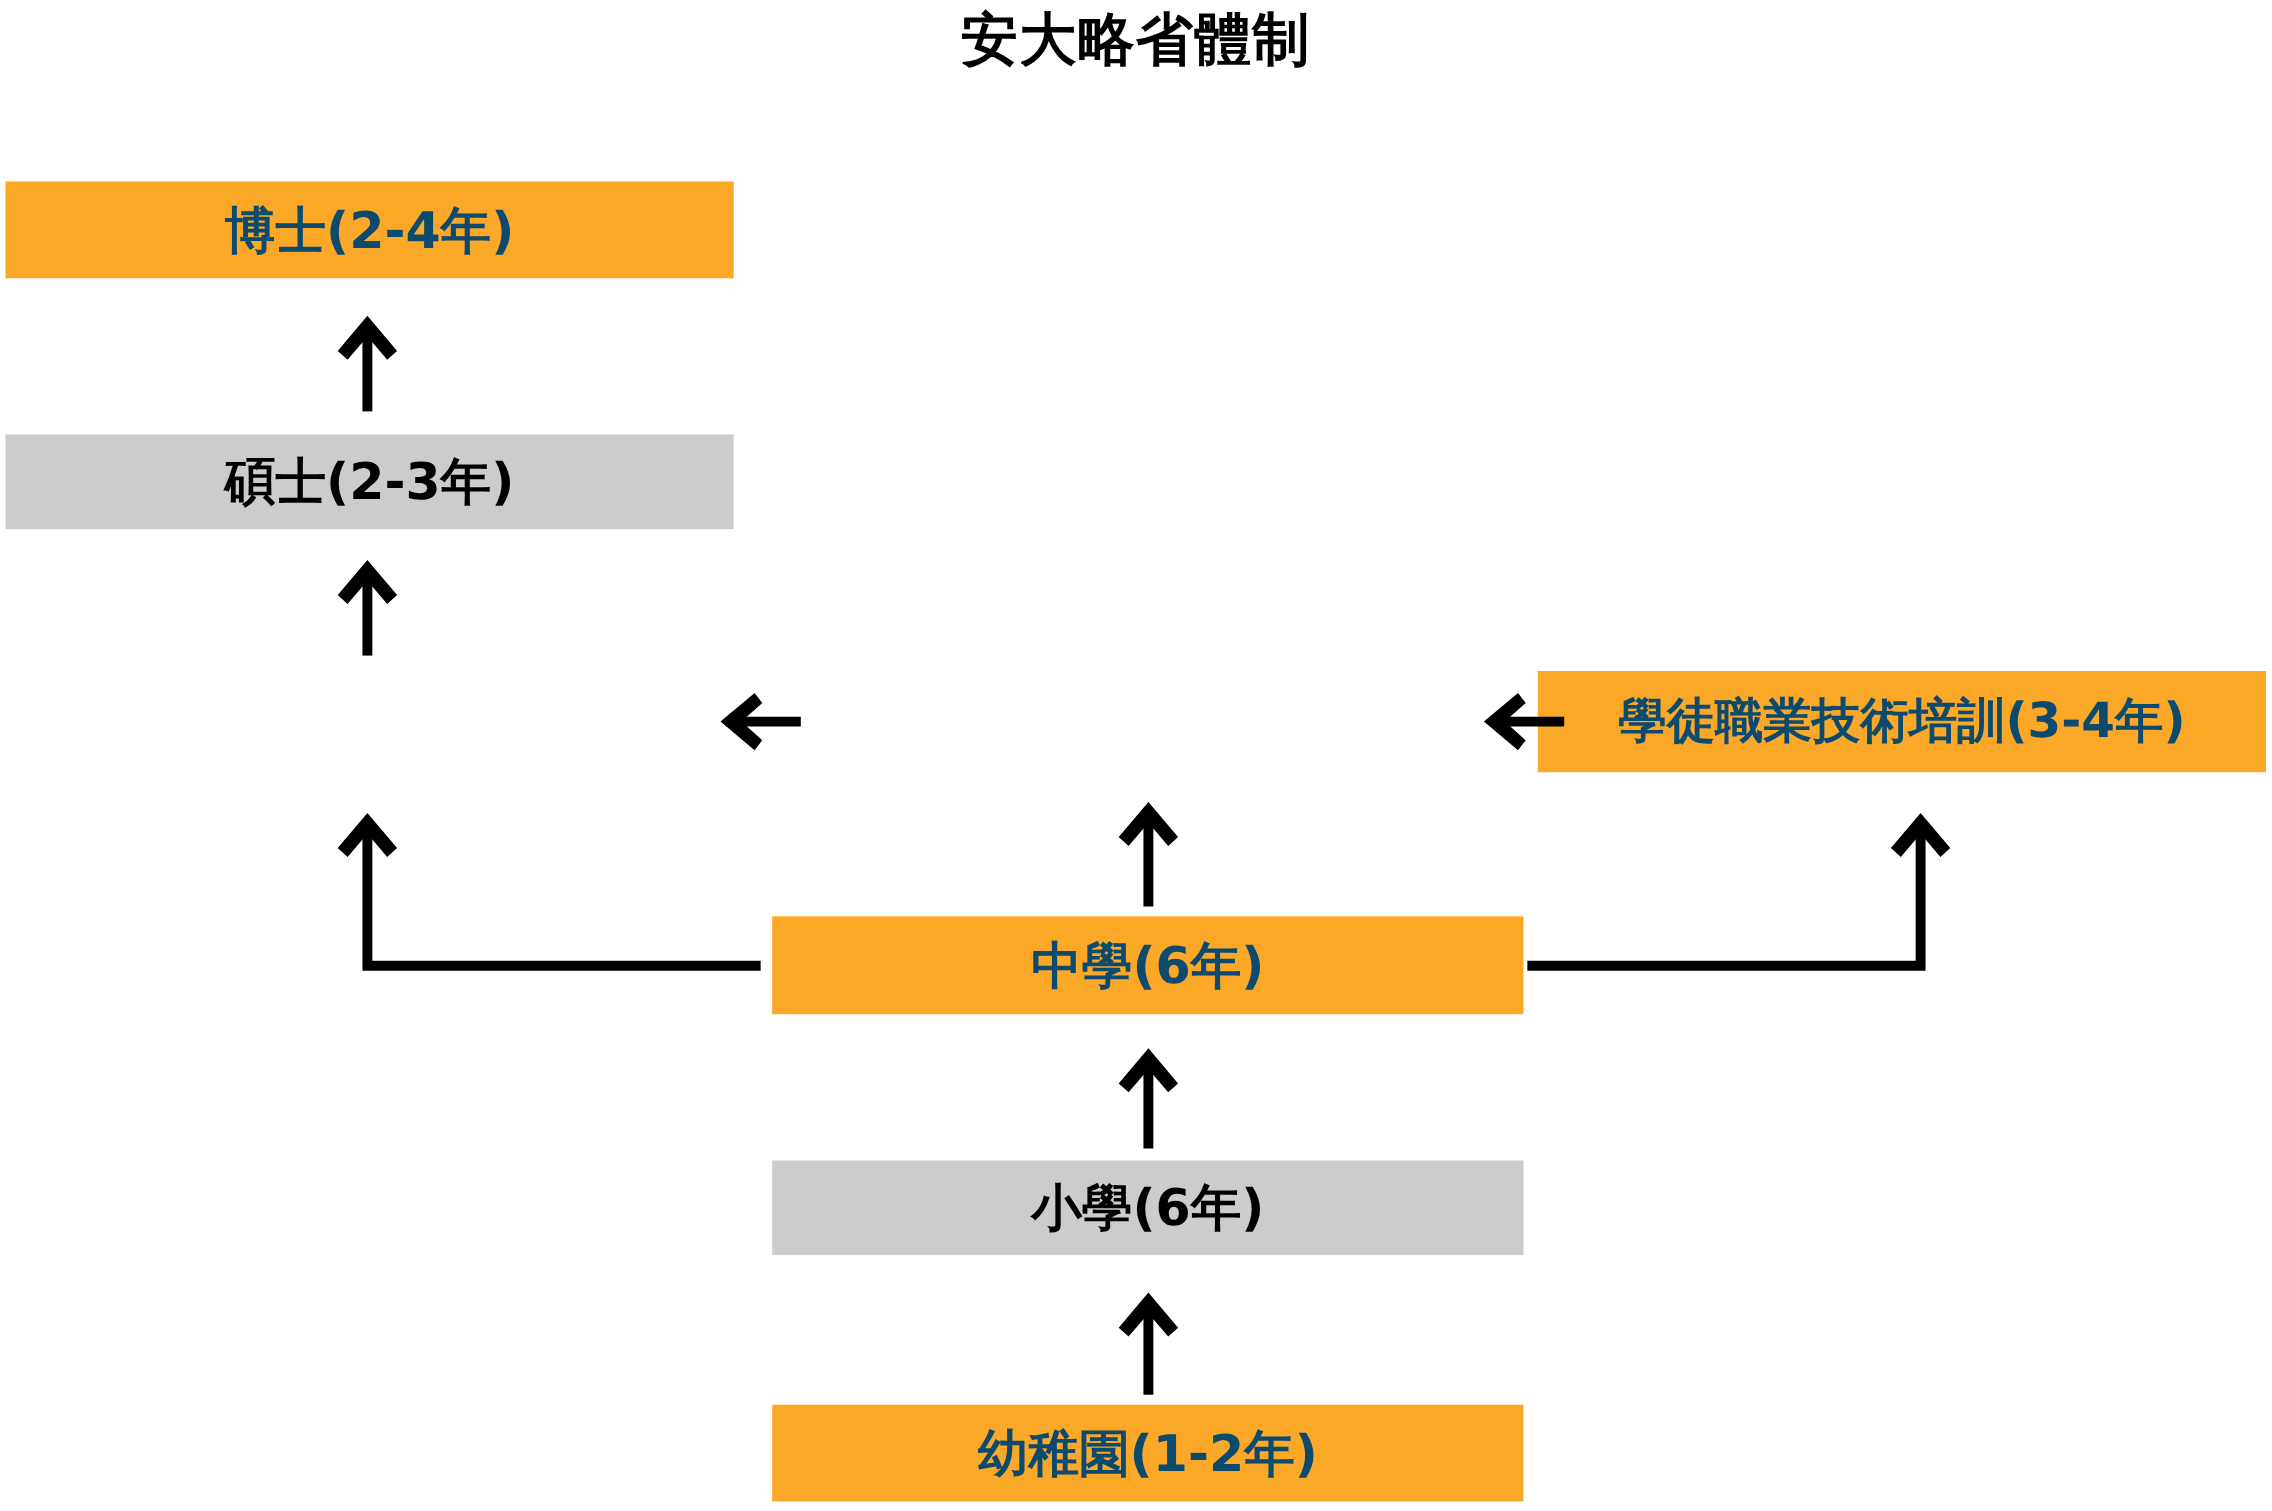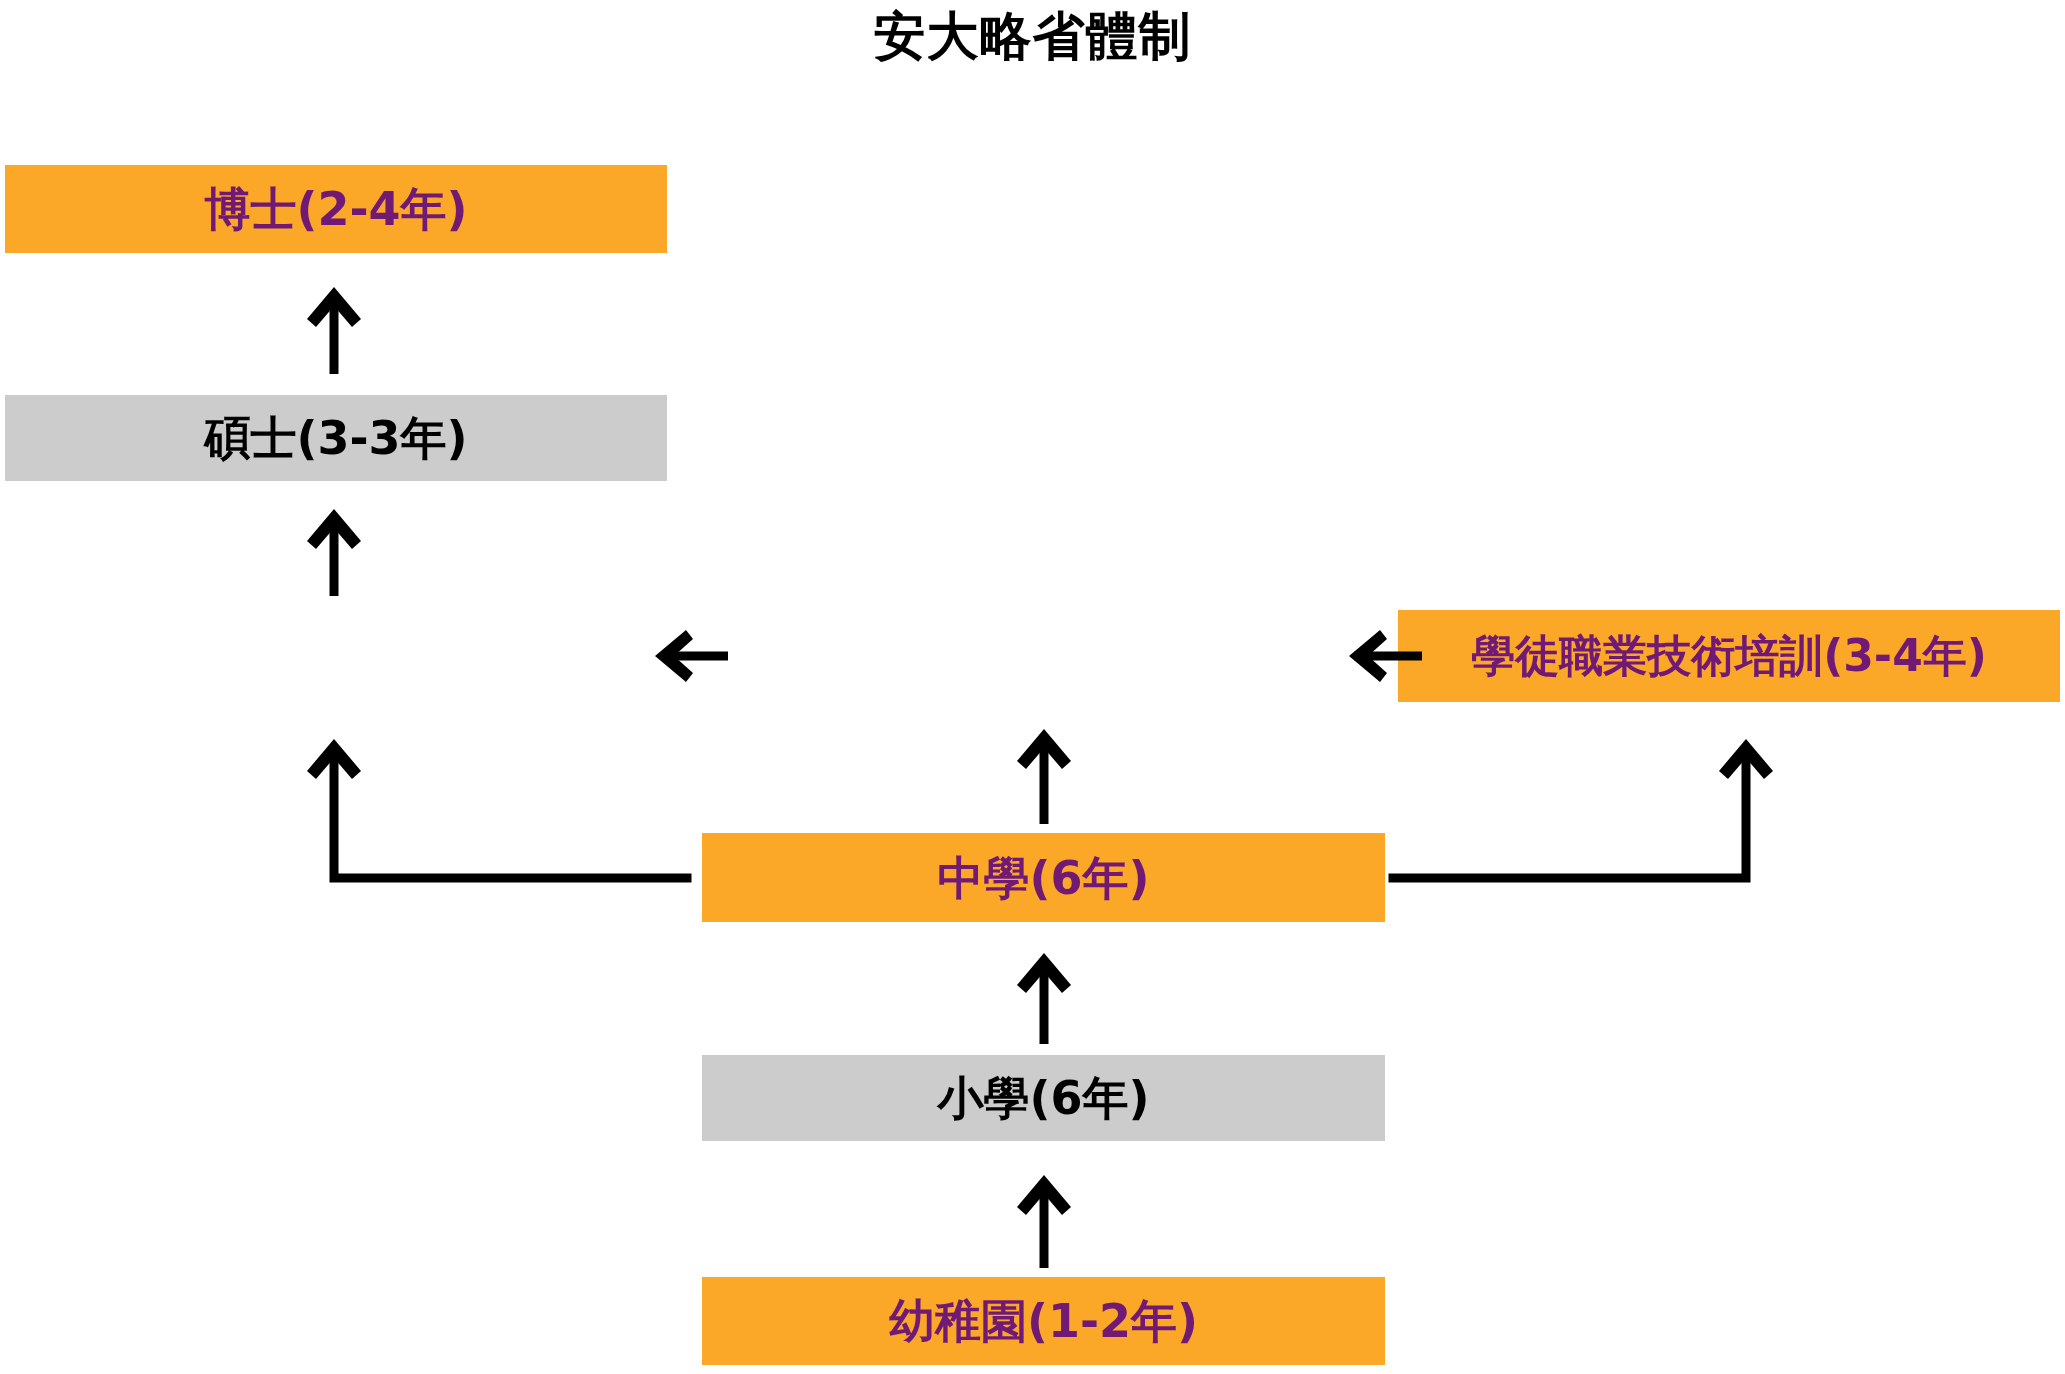--- a/index.html
+++ b/index.html
@@ -34,21 +34,21 @@
     display: flex;
     align-items: center;
     justify-content: center;
     font-weight: bold;
     font-size: 46px;
     line-height: 1;
     white-space: nowrap;
     box-sizing: border-box;
     padding: 0 8px;
   }
-  .node.orange { background: #FBA728; color: #701a75; }
+  .node.orange { background: #FBA728; color: #0c4a6e; }
   .node.gray   { background: #CCCCCC; color: #000000; }
 
   
   #node-doctorate   { left: 5px;    top: 165px;  width: 662px; height: 88px; }
   #node-masters     { left: 5px;    top: 395px;  width: 662px; height: 86px; }
   #node-bachelors   { left: 5px;    top: 610px;  width: 662px; height: 92px; }
   #node-college     { left: 702px;  top: 610px;  width: 683px; height: 92px; }
   #node-apprentice  { left: 1398px; top: 610px;  width: 662px; height: 92px; font-size: 44px; }
   #node-secondary   { left: 702px;  top: 833px;  width: 683px; height: 89px; text-align: right; }
   #node-primary     { left: 702px;  top: 1055px; width: 683px; height: 86px; }
@@ -62,21 +62,21 @@
 </style>
 </head>
 <body>
 
 <div id="stage">
 
   <div class="title">安大略省體制</div>
 
   <div class="node orange" id="node-doctorate">博士(2-4年)</div>
 
-  <div class="node gray" id="node-masters">碩士(3-3年)</div>
+  <div class="node gray" id="node-masters">碩士(2-3年)</div>
 
 
 
   <div class="node orange" id="node-apprentice">學徒職業技術培訓(3-4年)</div>
 
   <div class="node orange" id="node-secondary">中學(6年)</div>
 
   <div class="node gray" id="node-primary">小學(6年)</div>
 
   <div class="node orange" id="node-kindergarten">幼稚園(1-2年)</div>

